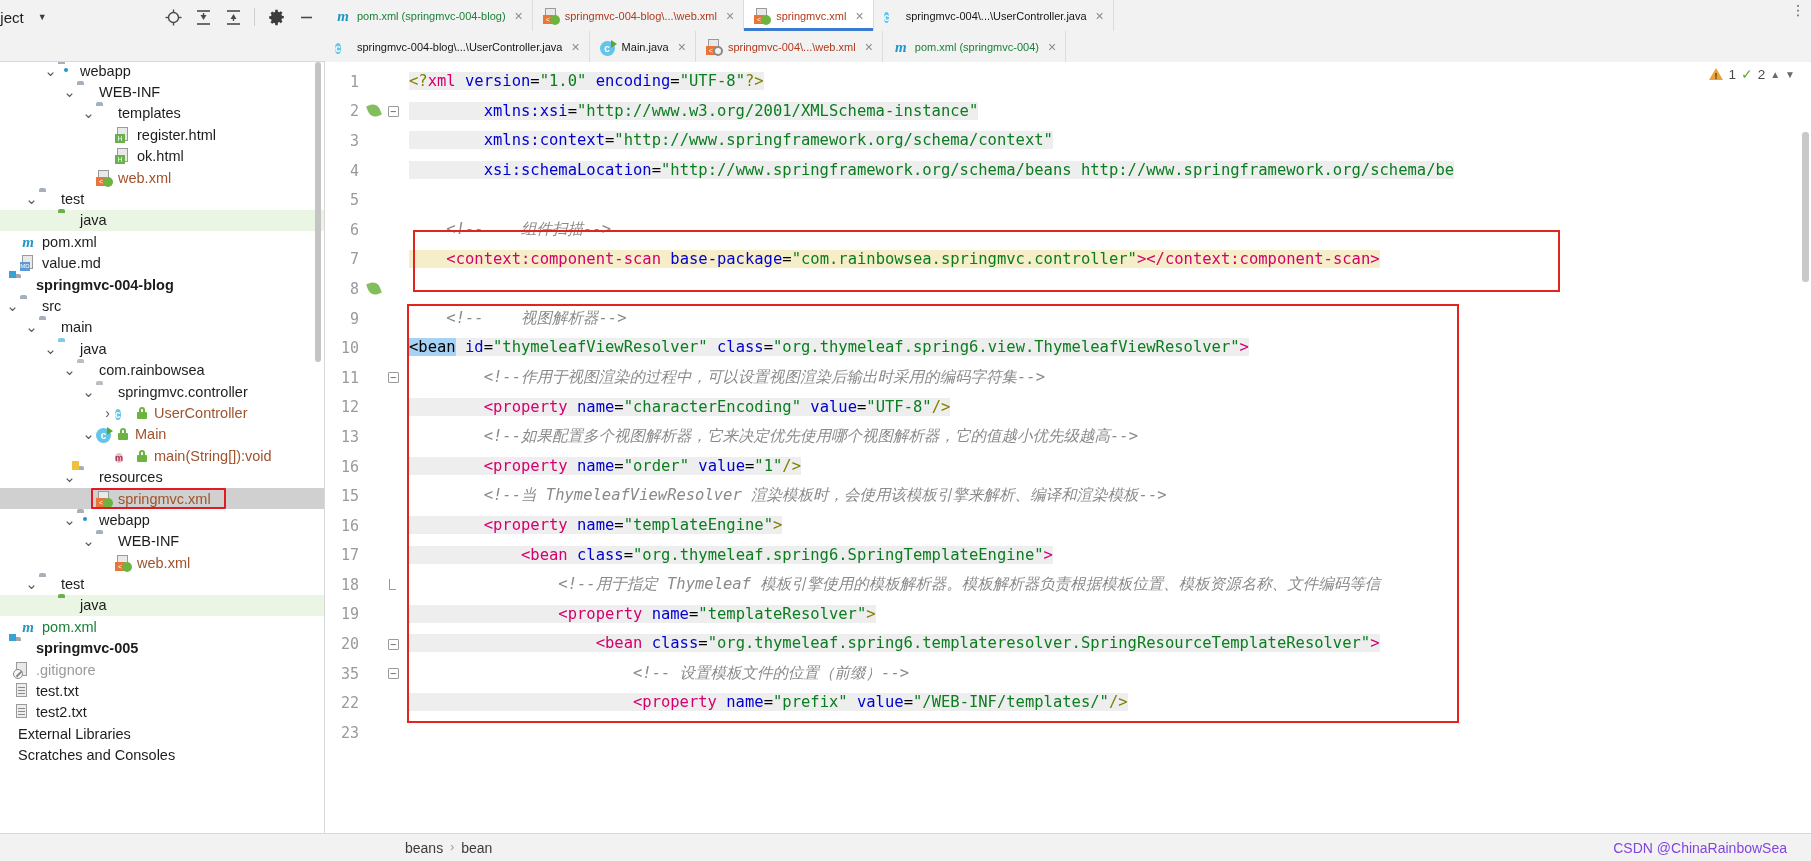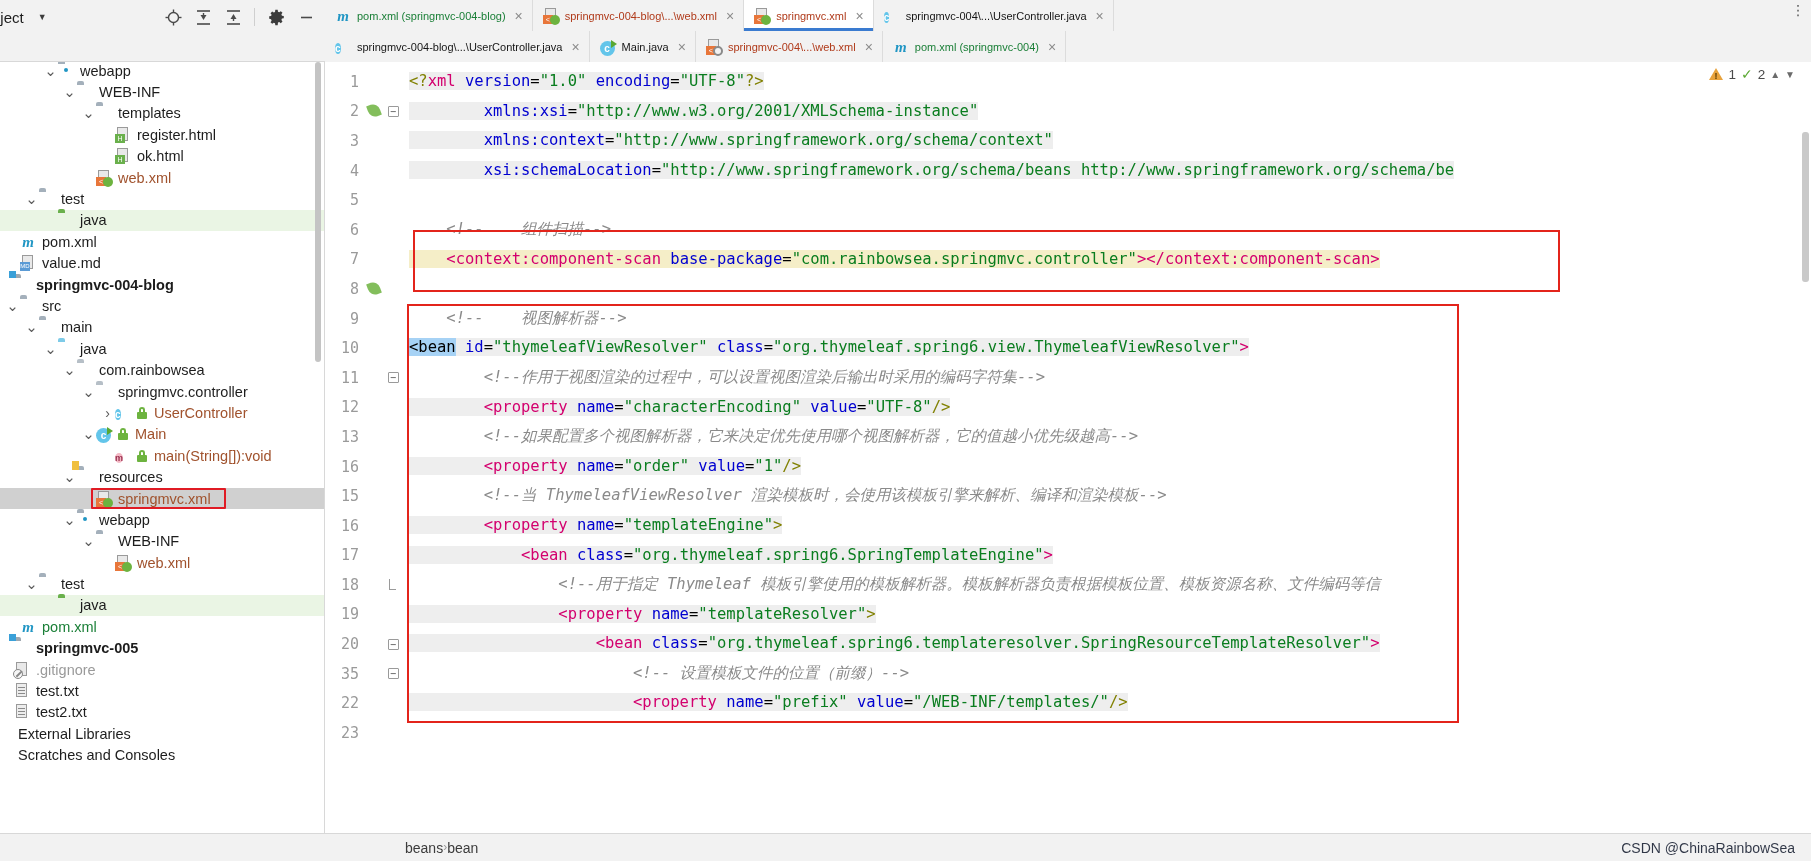--- a/index.html
+++ b/index.html
@@ -192,23 +192,23 @@
 
   
   .ed-scroll { position:absolute; right:2px; top:70px; width:7px; height:150px; background:#c9c9c9; border-radius:3px; z-index:6;}
 
   
   .statusbar {
     height: 28px; flex: none; background: #f2f2f2; border-top: 1px solid #d8d8d8;
     display: flex; align-items: center; position: relative;
   }
   .sb-left { width: 325px; }
-  .breadcrumb { display: flex; align-items: flex-start; font-size: 14px; color: #3c3c3c; padding-left: 80px;}
+  .breadcrumb { display: flex; align-items: flex-start; gap: 7px; font-size: 14px; color: #3c3c3c; padding-left: 80px;}
   .bc-sep { color: #9a9a9a; font-size: 12px; }
-  .watermark { position: absolute; right: 16px; font-size: 14px; color: #0f172a; opacity: .85; }
+  .watermark { position: absolute; right: 24px; font-size: 14px; color: #6d28d9; opacity: .85; }
   .dots-vert { position: absolute; right: 5px; top: 8px; color:#5a5a5a; font-size: 14px; letter-spacing: 0; line-height: 5px;}
 </style>
 </head>
 <body>
 
 <div class="app">
 
   <div class="top">
 
     <div class="proj-header">

